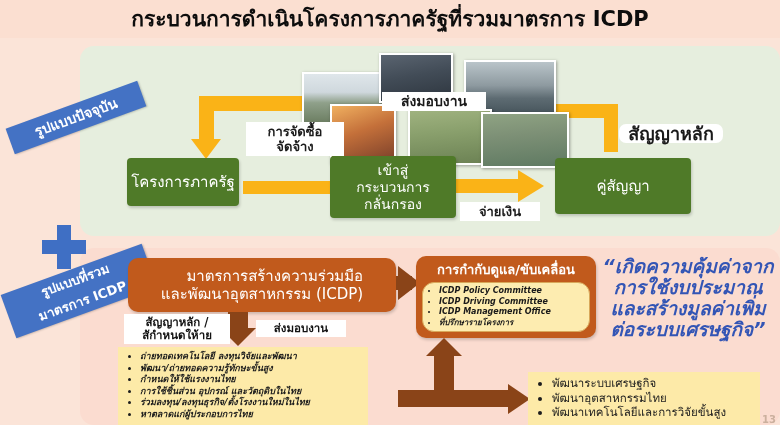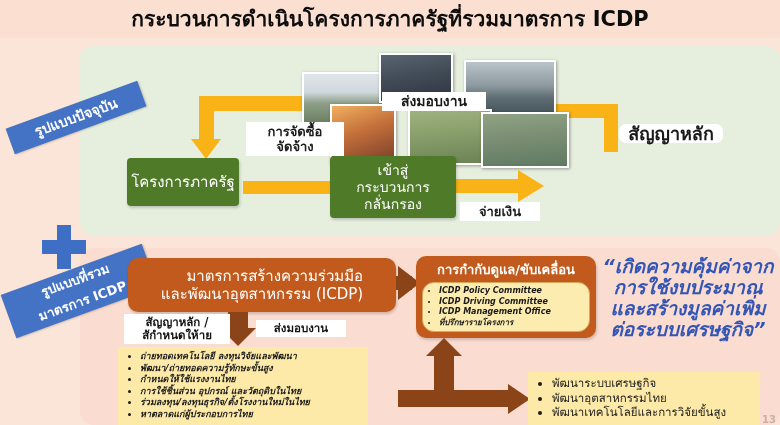--- a/index.html
+++ b/index.html
@@ -256,20 +256,23 @@
   <div class="gbox gbox-1">
     <span>โครงการภาครัฐ</span>
   </div>
   <div class="gbox gbox-2">
     <div>
       <div>เข้าสู่</div>
       <div>กระบวนการ</div>
       <div>กลั่นกรอง</div>
     </div>
   </div>
+  <div class="gbox gbox-3">
+    <span>คู่สัญญา</span>
+  </div>
 
   <div class="chip chip-procure">
     <div>การจัดซื้อ</div>
     <div>จัดจ้าง</div>
   </div>
   <div class="chip chip-deliver">ส่งมอบงาน</div>
   <div class="chip chip-contract">สัญญาหลัก</div>
   <div class="chip chip-pay">จ่ายเงิน</div>
 
   <div class="obox obox-title">

